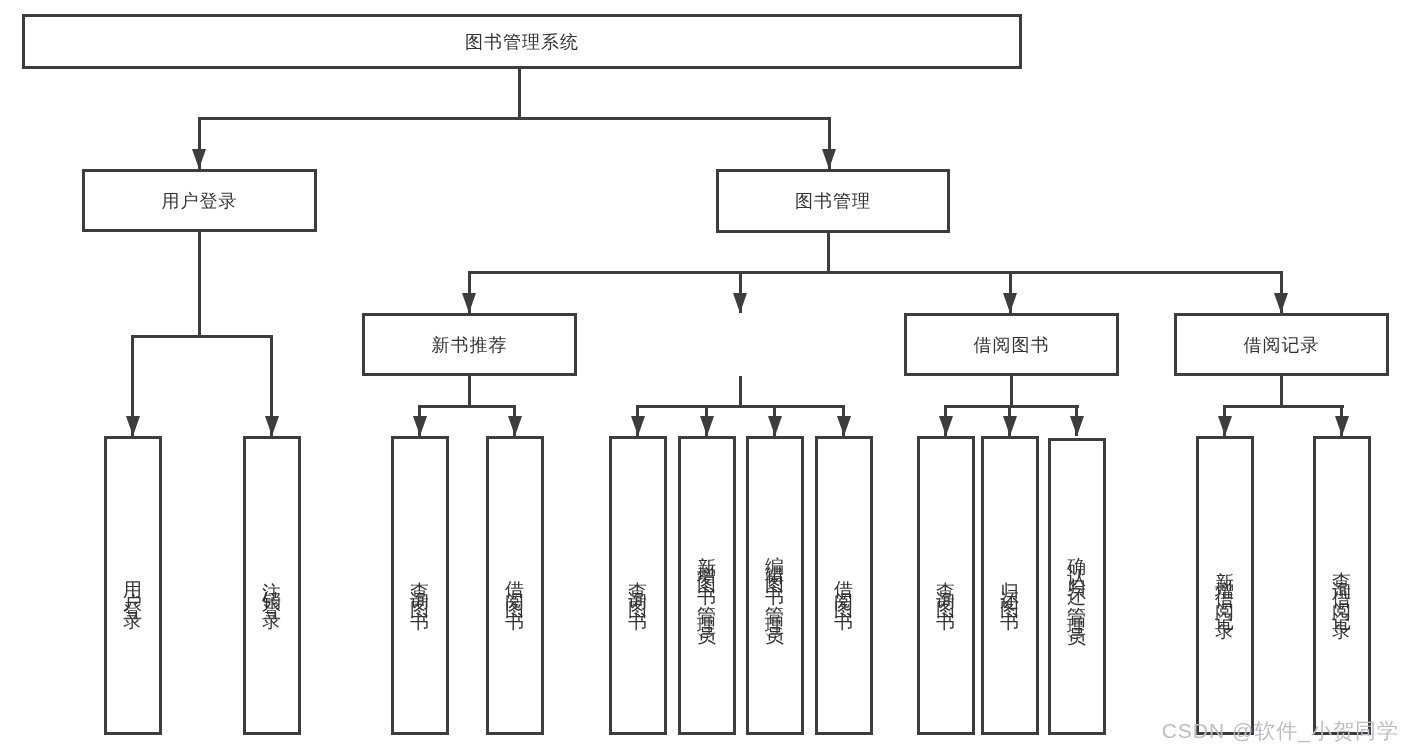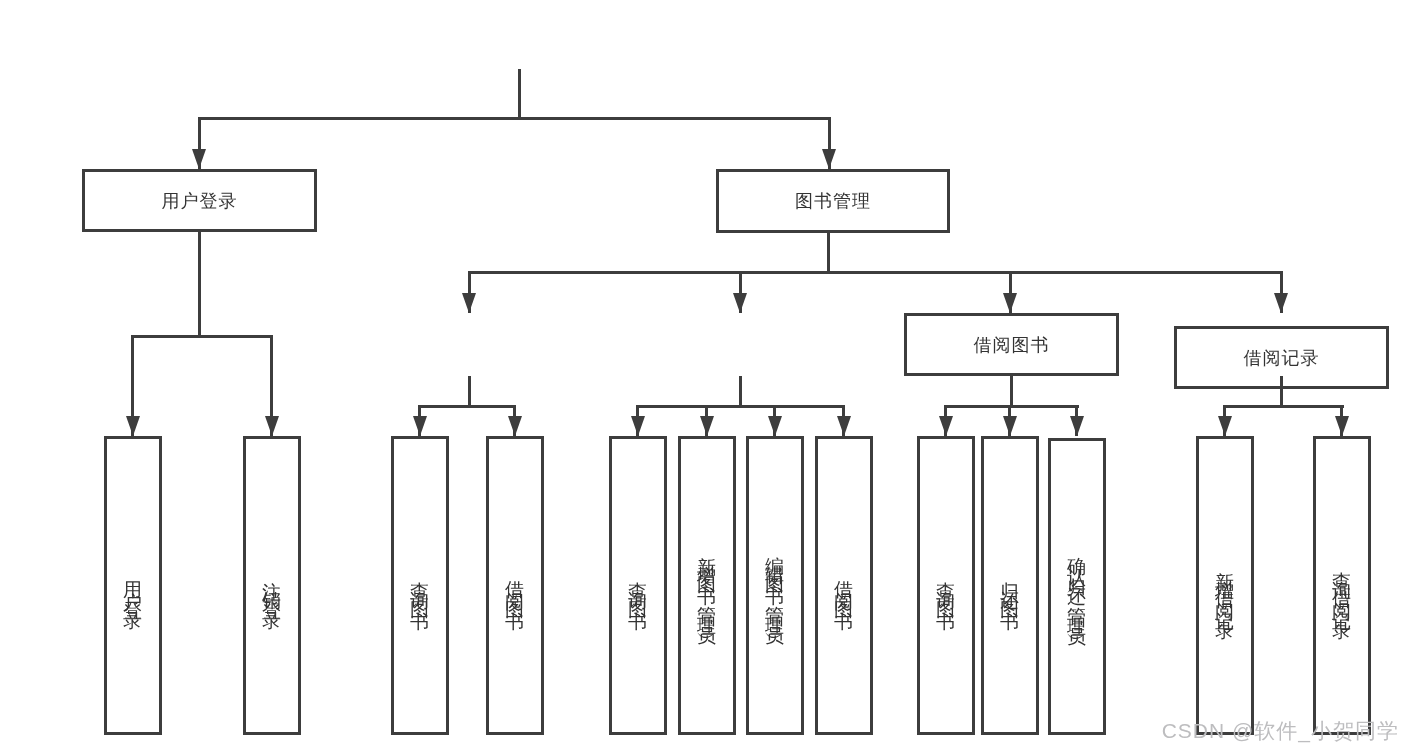--- a/index.html
+++ b/index.html
@@ -62,20 +62,21 @@
     z-index: 10;
     white-space: nowrap;
     text-align: right;
   }
 </style>
 </head>
 <body>
 
 <div id="canvas">
 
+  <div class="box" style="left:22px;top:14px;width:1000px;height:55px">图书管理系统</div>
 
   <div class="vline" style="left:518px;top:69px;height:48px"></div>
   <div class="hline" style="left:198px;top:117px;width:633px"></div>
   <div class="vline" style="left:198px;top:117px;height:52px"></div>
   <div class="arrowhead" style="left:192px;top:149px"></div>
   <div class="vline" style="left:828px;top:117px;height:52px"></div>
   <div class="arrowhead" style="left:822px;top:149px"></div>
 
   <div class="box" style="left:82px;top:169px;width:235px;height:63px">用户登录</div>
   <div class="box" style="left:716px;top:169px;width:234px;height:64px">图书管理</div>
@@ -91,22 +92,23 @@
   <div class="hline" style="left:468px;top:271px;width:813px"></div>
   <div class="vline" style="left:468px;top:271px;height:42px"></div>
   <div class="arrowhead" style="left:462px;top:293px"></div>
   <div class="vline" style="left:739px;top:271px;height:42px"></div>
   <div class="arrowhead" style="left:733px;top:293px"></div>
   <div class="vline" style="left:1009px;top:271px;height:42px"></div>
   <div class="arrowhead" style="left:1003px;top:293px"></div>
   <div class="vline" style="left:1280px;top:271px;height:42px"></div>
   <div class="arrowhead" style="left:1274px;top:293px"></div>
 
+  <div class="box" style="left:362px;top:313px;width:215px;height:63px">新书推荐</div>
   <div class="box" style="left:904px;top:313px;width:215px;height:63px">借阅图书</div>
-  <div class="box" style="left:1174px;top:326px;width:215px;height:63px">借阅记录</div>
+  <div class="box" style="left:1174px;top:313px;width:215px;height:63px">借阅记录</div>
 
   <div class="vline" style="left:468px;top:376px;height:29px"></div>
   <div class="hline" style="left:418px;top:405px;width:98px"></div>
   <div class="vline" style="left:418px;top:405px;height:31px"></div>
   <div class="arrowhead" style="left:413px;top:416px"></div>
   <div class="vline" style="left:513px;top:405px;height:31px"></div>
   <div class="arrowhead" style="left:508px;top:416px"></div>
 
   <div class="vline" style="left:739px;top:376px;height:29px"></div>
   <div class="hline" style="left:636px;top:405px;width:209px"></div>

